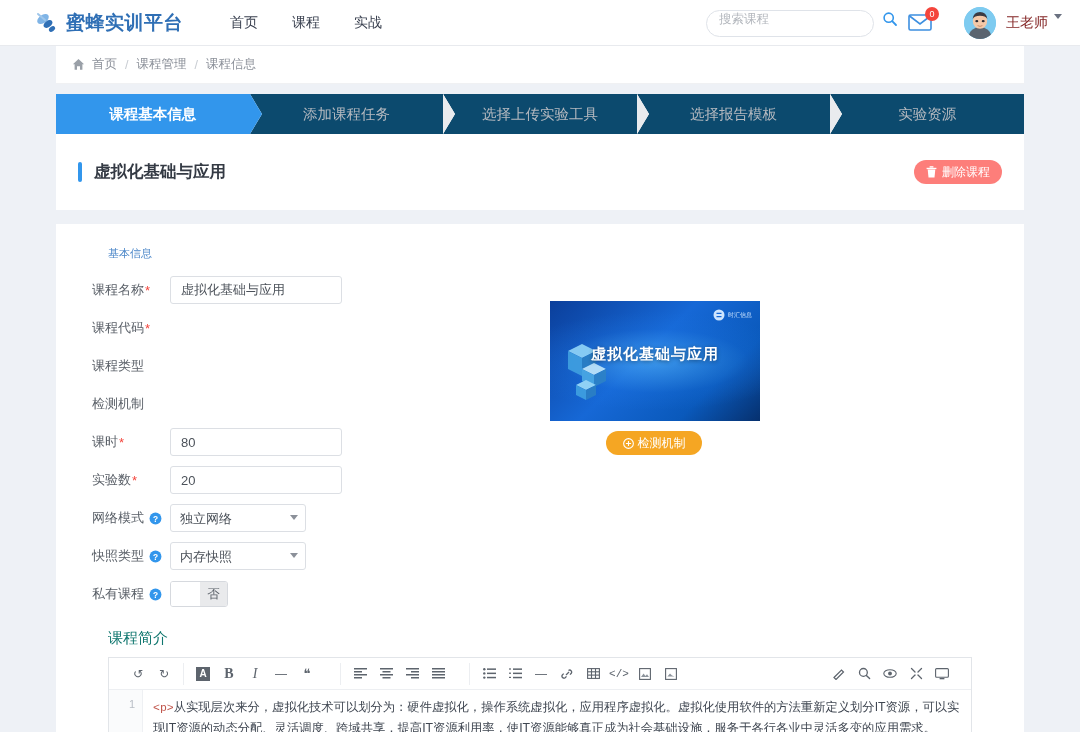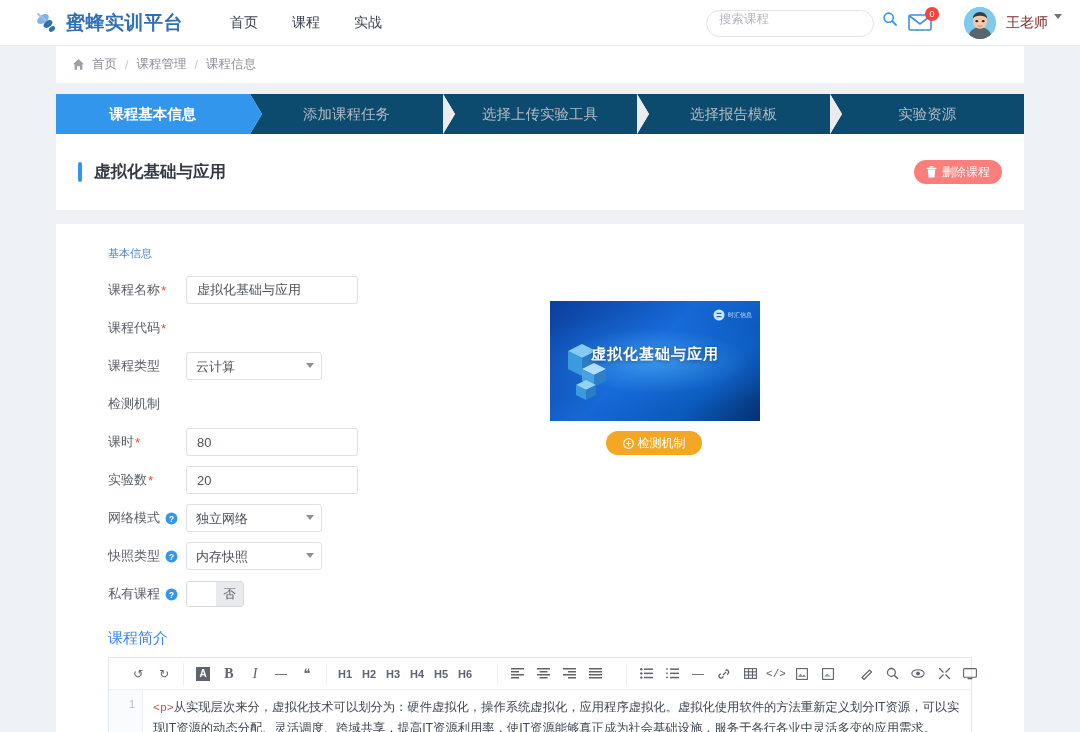--- a/index.html
+++ b/index.html
@@ -166,21 +166,21 @@
     background: #fff;
     padding: 22px 0 0 0;
     min-height: 400px;
     position: relative;
   }
   .sec-title {
     font-size: 11px; color: #4a86c8;
     margin: 0 16px 16px 52px;
   }
   .form-body { display: flex; }
-  .form-left { width: 420px; padding-left: 52px; }
+  .form-left { width: 420px; padding-left: 36px; }
   .form-right { flex: 1; padding-top: 24px; padding-left: 74px; }
 
   .frow {
     display: flex; align-items: center;
     margin-bottom: 12px;
     height: 26px;
   }
   .flabel {
     width: 78px; text-align: left;
     font-size: 13px; color: #5a6068;
@@ -263,21 +263,21 @@
     color: #fff; font-size: 12px;
     display: flex; align-items: center; justify-content: center;
     cursor: pointer; font-family: inherit;
     margin-left: 56px;
   }
   .upload-btn svg { margin-right: 4px; }
 
   
   .editor-sec { padding: 10px 52px 0 52px; }
   .sec-title2 {
-    font-size: 15px; color: #3b82f6; margin: 0 0 9px 0;
+    font-size: 15px; color: #0f766e; margin: 0 0 9px 0;
   }
   .editor {
     border: 1px solid #e2e5e9; background: #fff;
   }
   .etoolbar {
     display: flex; align-items: center;
     height: 32px; border-bottom: 1px solid #edeff2;
     padding: 0 10px;
     color: #6e7680;
   }
@@ -426,26 +426,20 @@
           <div class="frow">
             <div class="flabel">
               <span>课程代码</span>
                 <span class="req">*</span>
             </div>
           </div>
 
           <div class="frow">
             <div class="flabel">
               <span>课程类型</span>
-            </div>
-            <div class="selwrap">
-              <select>
-                <option>云计算</option>
-              </select>
-              <i class="arr"></i>
             </div>
           </div>
 
           <div class="frow">
             <div class="flabel">
               <span>检测机制</span>
             </div>
           </div>
 
           <div class="frow">
@@ -558,28 +552,20 @@
             </div>
 
             <div class="egrp">
               <div class="ebtn" style="background:#5d646d;color:#fff;width:14px;height:14px;font-size:10px;font-weight:bold;margin:0 6px;">A</div>
               <div class="ebtn" style="font-weight:bold;font-size:14px;font-family:'Liberation Serif',serif;">B</div>
               <div class="ebtn" style="font-style:italic;font-size:14px;font-family:'Liberation Serif',serif;">I</div>
               <div class="ebtn">—</div>
               <div class="ebtn" style="font-size:13px;">❝</div>
             </div>
 
-            <div class="egrp">
-              <div class="ebtn h">H1</div>
-              <div class="ebtn h">H2</div>
-              <div class="ebtn h">H3</div>
-              <div class="ebtn h">H4</div>
-              <div class="ebtn h">H5</div>
-              <div class="ebtn h">H6</div>
-            </div>
 
             <div class="egrp" style="margin-left:14px;">
               <div class="ebtn">
                 <svg width="13" height="11" viewBox="0 0 13 11">
                     <g fill="#5d646d">
                       <rect y="0" width="13" height="1.5"></rect>
                       <rect y="3" width="8" height="1.5"></rect>
                       <rect y="6" width="13" height="1.5"></rect>
                       <rect y="9" width="8" height="1.5"></rect>
                     </g>

